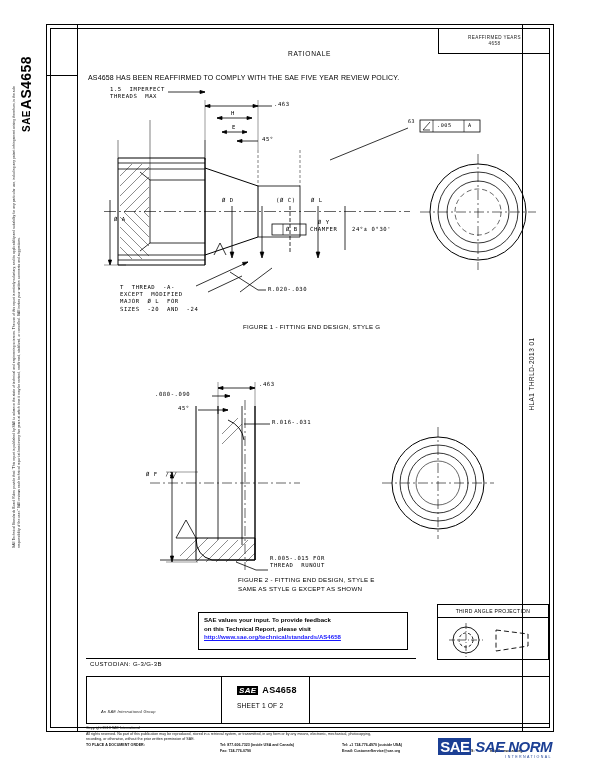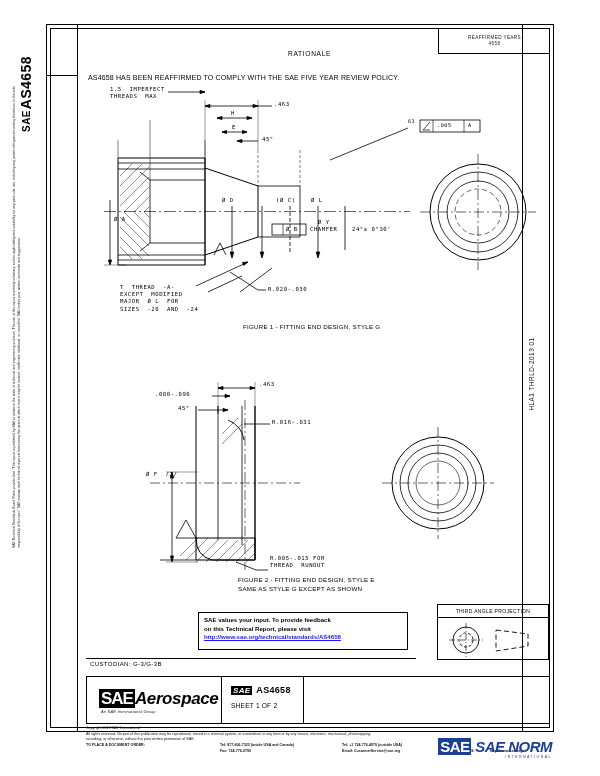--- a/index.html
+++ b/index.html
@@ -54,21 +54,21 @@
 
   
   .custodian-rule{position:absolute;left:86px;top:658px;width:330px;height:0;border-top:1px solid #000;}
   .custodian{position:absolute;left:90px;top:661px;font-size:6px;letter-spacing:0.4px;}
 
   
   .titleblock{position:absolute;left:86px;top:676px;width:464px;height:48px;border:1.3px solid #000;box-sizing:border-box;display:flex;}
   .tb-logo{width:135px;border-right:1.3px solid #000;box-sizing:border-box;position:relative;}
   .tb-mid{flex:1;border-right:1.3px solid #000;box-sizing:border-box;position:relative;}
   .tb-right{width:115px;position:relative;}
-  .tb-right-inner{position:absolute;left:4px;top:0;width:78px;height:100%;border-right:1.3px solid #000;box-sizing:border-box;padding:6px 0 0 5px;}
+  .tb-right-inner{position:absolute;left:10px;top:0;width:78px;height:100%;border-right:1.3px solid #000;box-sizing:border-box;padding:6px 0 0 5px;}
 
   .sae-logo{position:absolute;left:12px;top:12px;font-style:italic;font-weight:bold;font-size:17px;letter-spacing:-0.4px;}
   .sae-logo .blk{font-style:normal;background:#000;color:#fff;padding:0 2px;letter-spacing:-1px;}
   .sae-tag{position:absolute;left:14px;top:32px;font-size:4px;font-style:italic;color:#222;letter-spacing:0.2px;}
 
   .as-title{position:absolute;left:0;top:3px;width:100%;text-align:center;font-weight:bold;font-size:9.5px;letter-spacing:0.6px;}
   .as-rule{position:absolute;left:18px;top:15px;width:calc(100% - 36px);border-top:1px solid #000;}
   .as-sub{position:absolute;left:0;top:19px;width:100%;text-align:center;font-size:6.5px;letter-spacing:0.25px;line-height:9px;}
 
   .tr-doc{position:absolute;left:5px;top:8px;font-weight:bold;font-size:9px;letter-spacing:0.3px;}
@@ -336,23 +336,20 @@
 
   <div class="tap">
     <div class="tap-title">THIRD ANGLE PROJECTION</div>
   </div>
 
   <div class="custodian-rule"></div>
   <div class="custodian">CUSTODIAN: G-3/G-3B</div>
 
   <div class="titleblock">
     <div class="tb-logo">
-      <div class="sae-logo">
-        <span class="blk">SAE</span><span>Aerospace</span>
-      </div>
       <div class="sae-tag">An SAE International Group</div>
     </div>
     <div class="tb-right">
       <div class="tb-right-inner">
         <div class="tr-doc"><span class="mark">SAE</span><span>AS4658</span></div>
         <div class="tr-sheet">SHEET 1 OF 2</div>
       </div>
     </div>
   </div>
 

